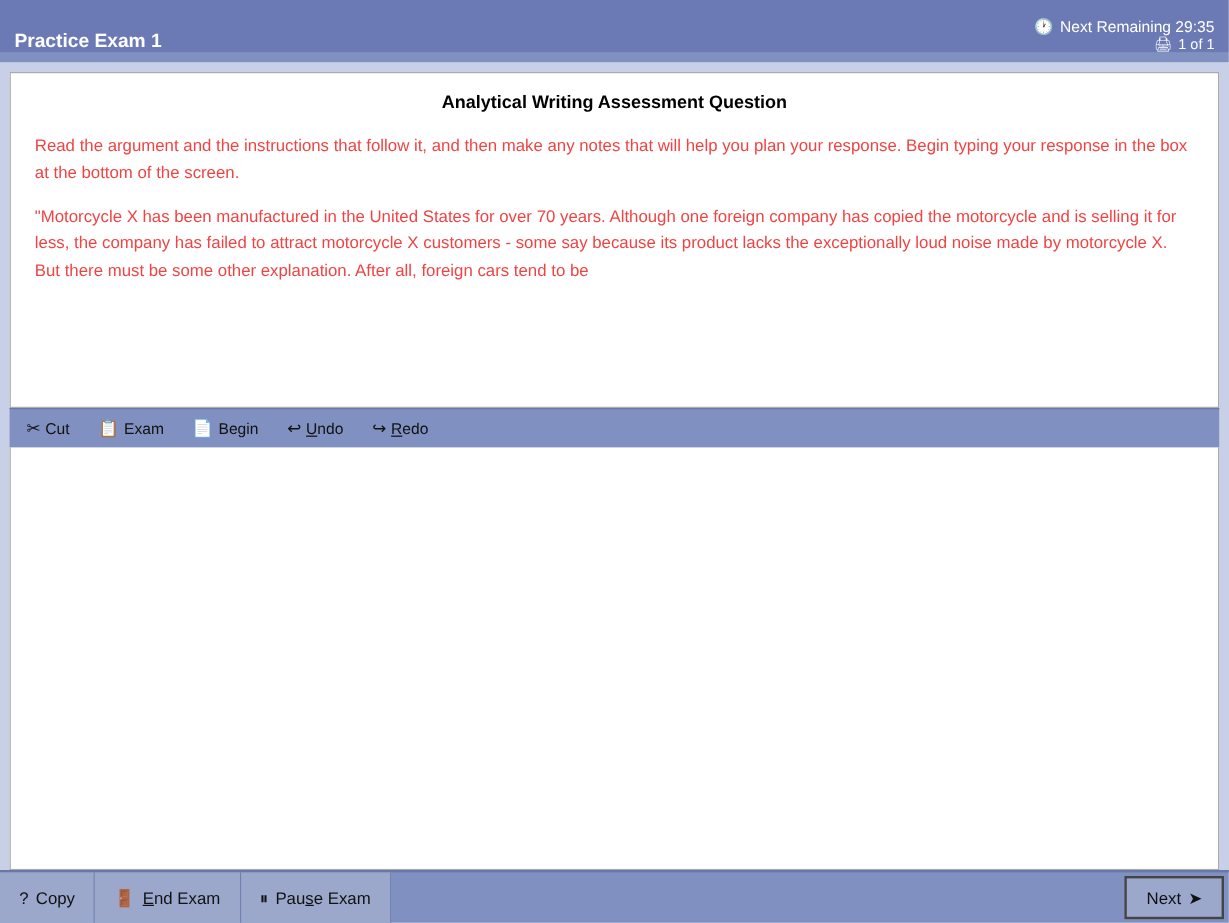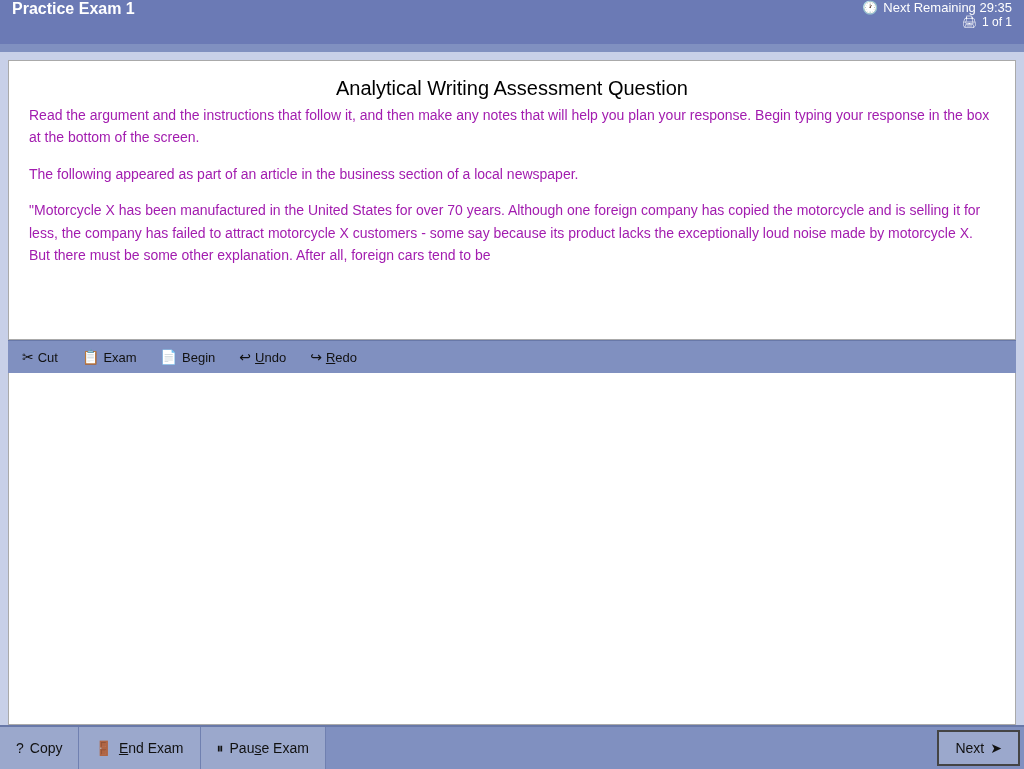--- a/index.html
+++ b/index.html
@@ -18,21 +18,21 @@
       display: flex;
       flex-direction: column;
     }
 
     
     #header {
       background: #6b7ab5;
       color: white;
       display: flex;
       justify-content: space-between;
-      align-items: flex-start;
+      align-items: flex-end;
       padding: 0 12px;
       height: 44px;
       flex-shrink: 0;
     }
 
     #header-title {
       font-size: 16px;
       font-weight: bold;
       color: white;
     }
@@ -82,30 +82,30 @@
       overflow-y: scroll;
       border: 1px solid #aaa;
       position: relative;
     }
 
     #question-content {
       padding: 16px 20px;
     }
 
     #question-title {
-      font-weight: normal;
-      font-size: 20px;
+      font-weight: bold;
+      font-size: 15px;
       text-align: center;
-      margin-bottom: 4px;
+      margin-bottom: 16px;
     }
 
     #question-text {
       font-size: 14px;
       line-height: 1.6;
-      color: #a21caf;
+      color: #ef4444;
     }
 
     #question-text p {
       margin-bottom: 14px;
     }
 
     
     #toolbar {
       background: #8090c0;
       margin: 0 8px;
@@ -246,21 +246,20 @@
 
 <div id="stripe"></div>
 
 <div id="main">
 
   <div id="question-area">
     <div id="question-content">
       <div id="question-title">Analytical Writing Assessment Question</div>
       <div id="question-text">
         <p>Read the argument and the instructions that follow it, and then make any notes that will help you plan your response. Begin typing your response in the box at the bottom of the screen.</p>
-        <p>The following appeared as part of an article in the business section of a local newspaper.</p>
         <p>"Motorcycle X has been manufactured in the United States for over 70 years. Although one foreign company has copied the motorcycle and is selling it for less, the company has failed to attract motorcycle X customers - some say because its product lacks the exceptionally loud noise made by motorcycle X. But there must be some other explanation. After all, foreign cars tend to be</p>
       </div>
     </div>
   </div>
 
   <div id="toolbar">
     <button class="toolbar-btn">
       <span class="icon">✂</span>
       <span>Cut</span>
     </button>

